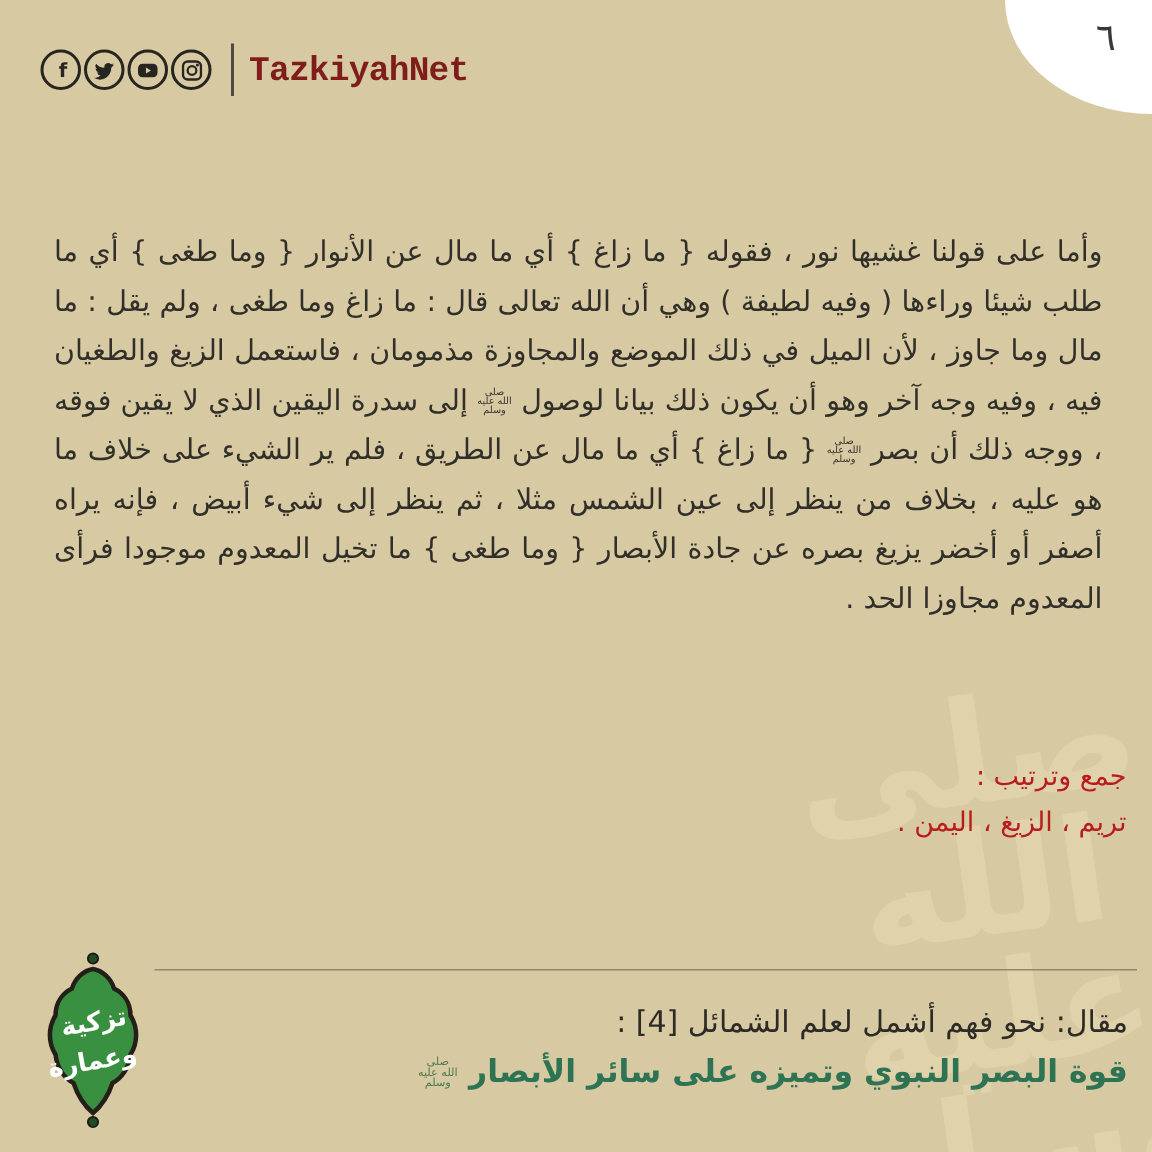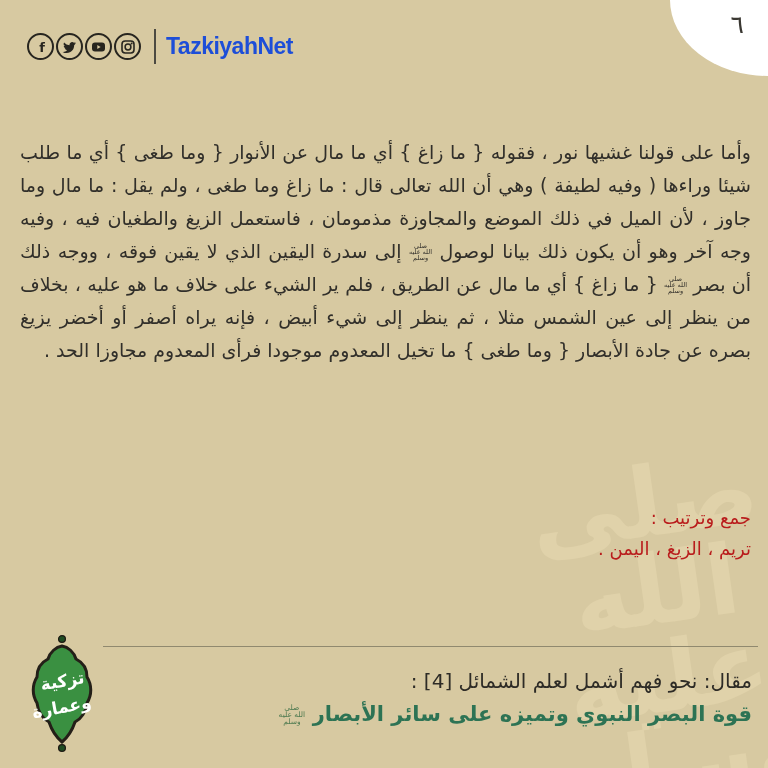--- a/index.html
+++ b/index.html
@@ -26,30 +26,30 @@
   .soc{
     width:27px; height:27px; border:2px solid #27251f; border-radius:50%;
     box-sizing:border-box; margin-right:2px;
     display:flex; align-items:center; justify-content:center;
   }
   .soc svg{display:block;}
   .hdr-divider{
     width:2px; height:35px; background:#4c4a42; margin:0 10px 0 11px;
   }
   .brand{
-    font-family:Liberation Sans, sans-serif;
-    font-weight:bold; font-size:23px; color:#1d4ed8; letter-spacing:-.5px;
+    font-family:Liberation Mono, monospace;
+    font-weight:bold; font-size:23px; color:#7f1d1d; letter-spacing:-.5px;
   }
   
   .body-text{
     position:absolute; top:136px; left:20px; right:17px;
     direction:rtl; text-align:justify;
     font-size:19px; line-height:33px; color:#312f2a;
   }
-  .body-text p{margin:0;}
+  .body-text p{margin:16px;}
   .body-text p + p{margin-top:14px;}
   .saw{
     display:inline-block; width:23px; font-size:6.5px; line-height:6px;
     text-align:center; vertical-align:-2px; color:inherit; font-weight:normal;
   }
   
   .credits{
     position:absolute; top:502px; right:17px;
     direction:rtl; text-align:right; line-height:31px;
     font-size:18px; color:#b91c1c;

